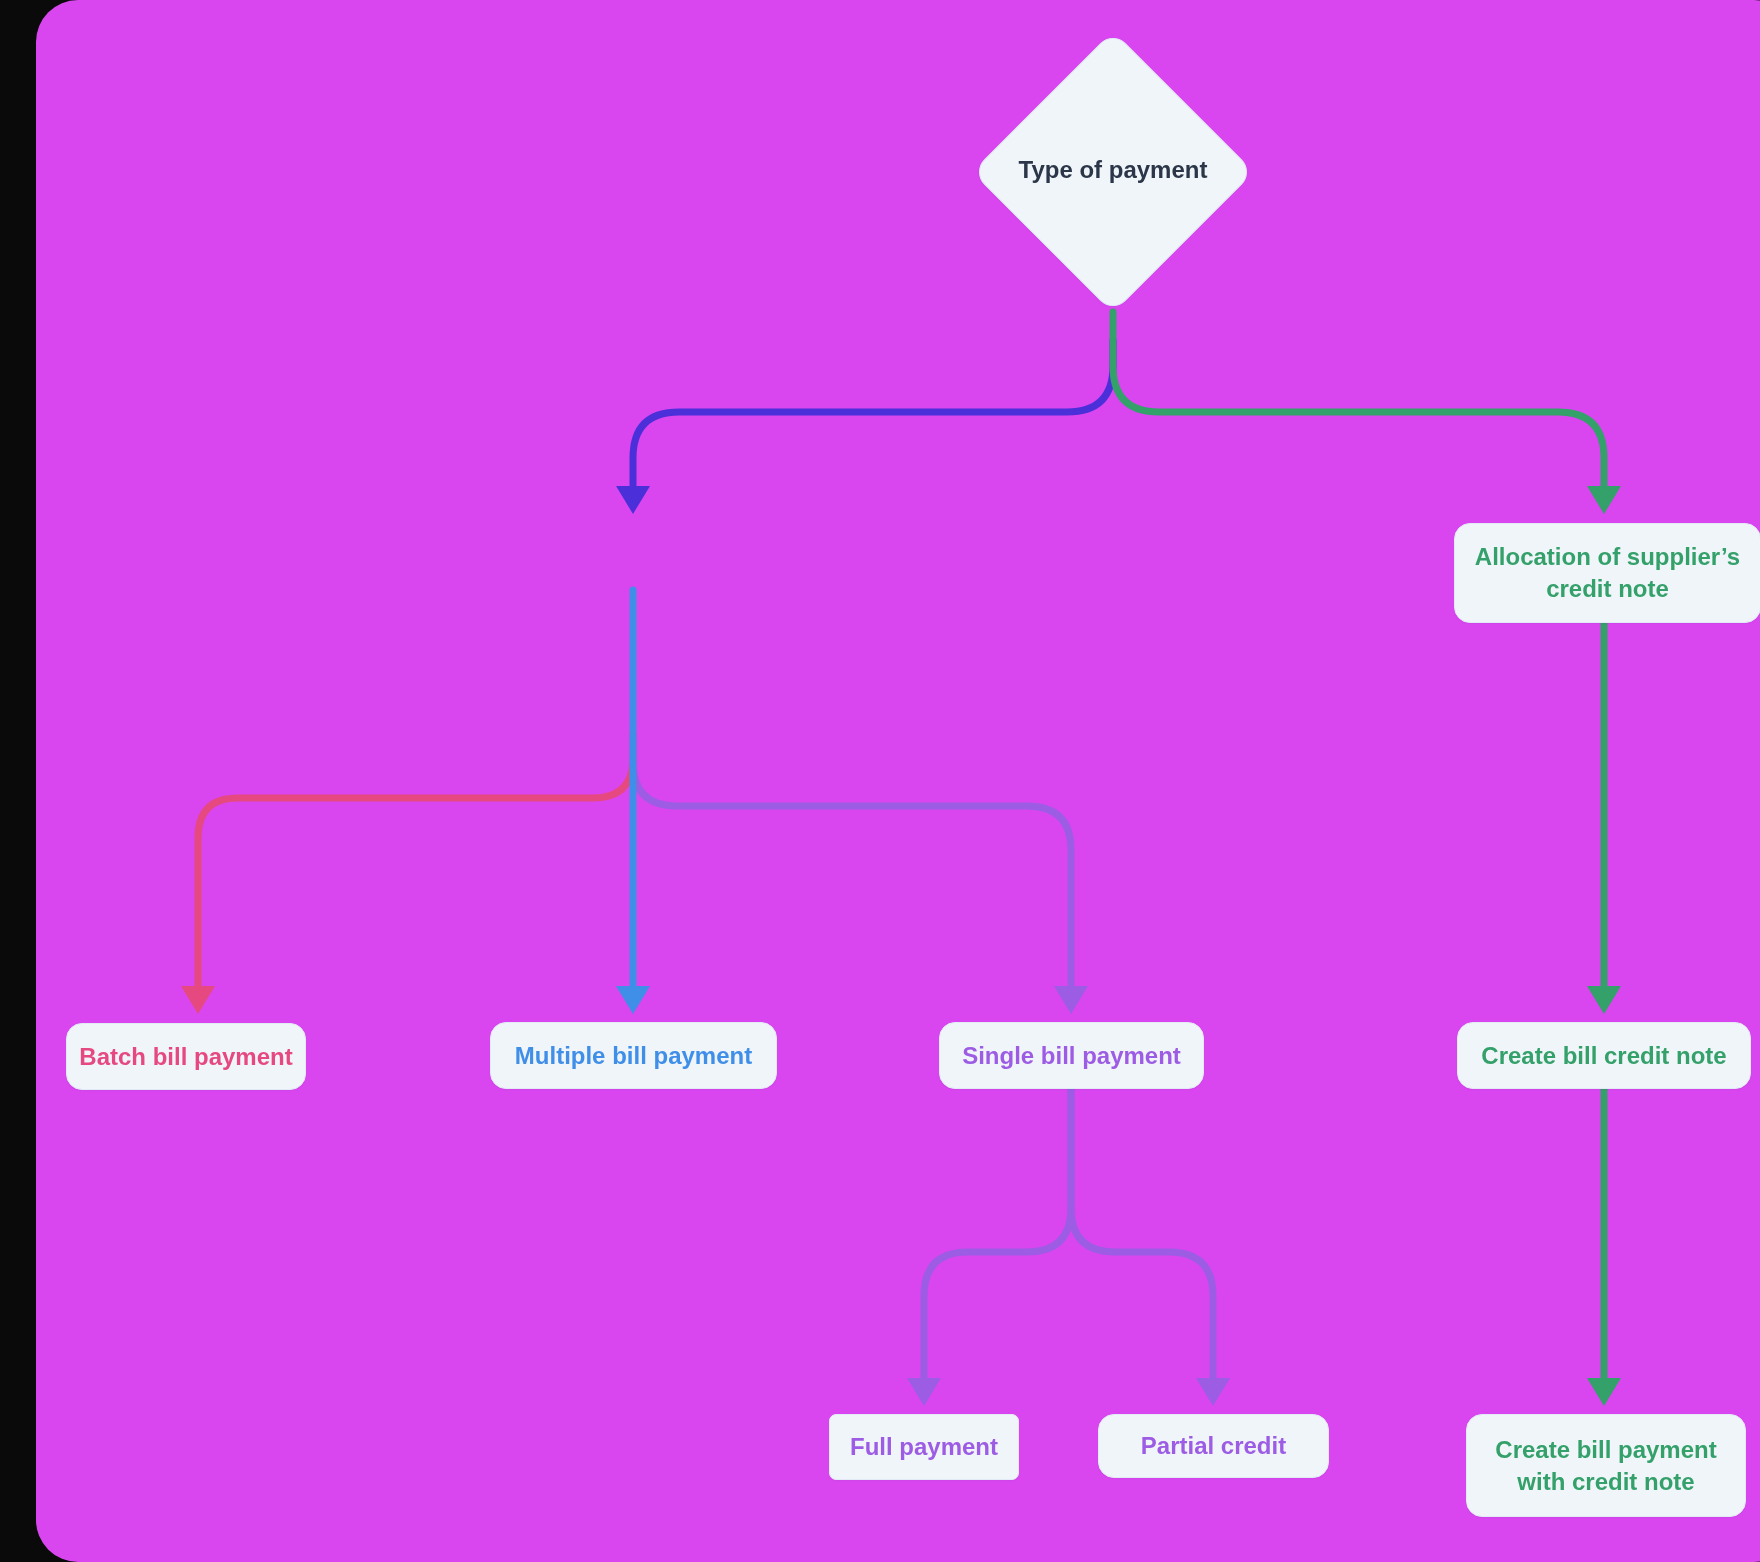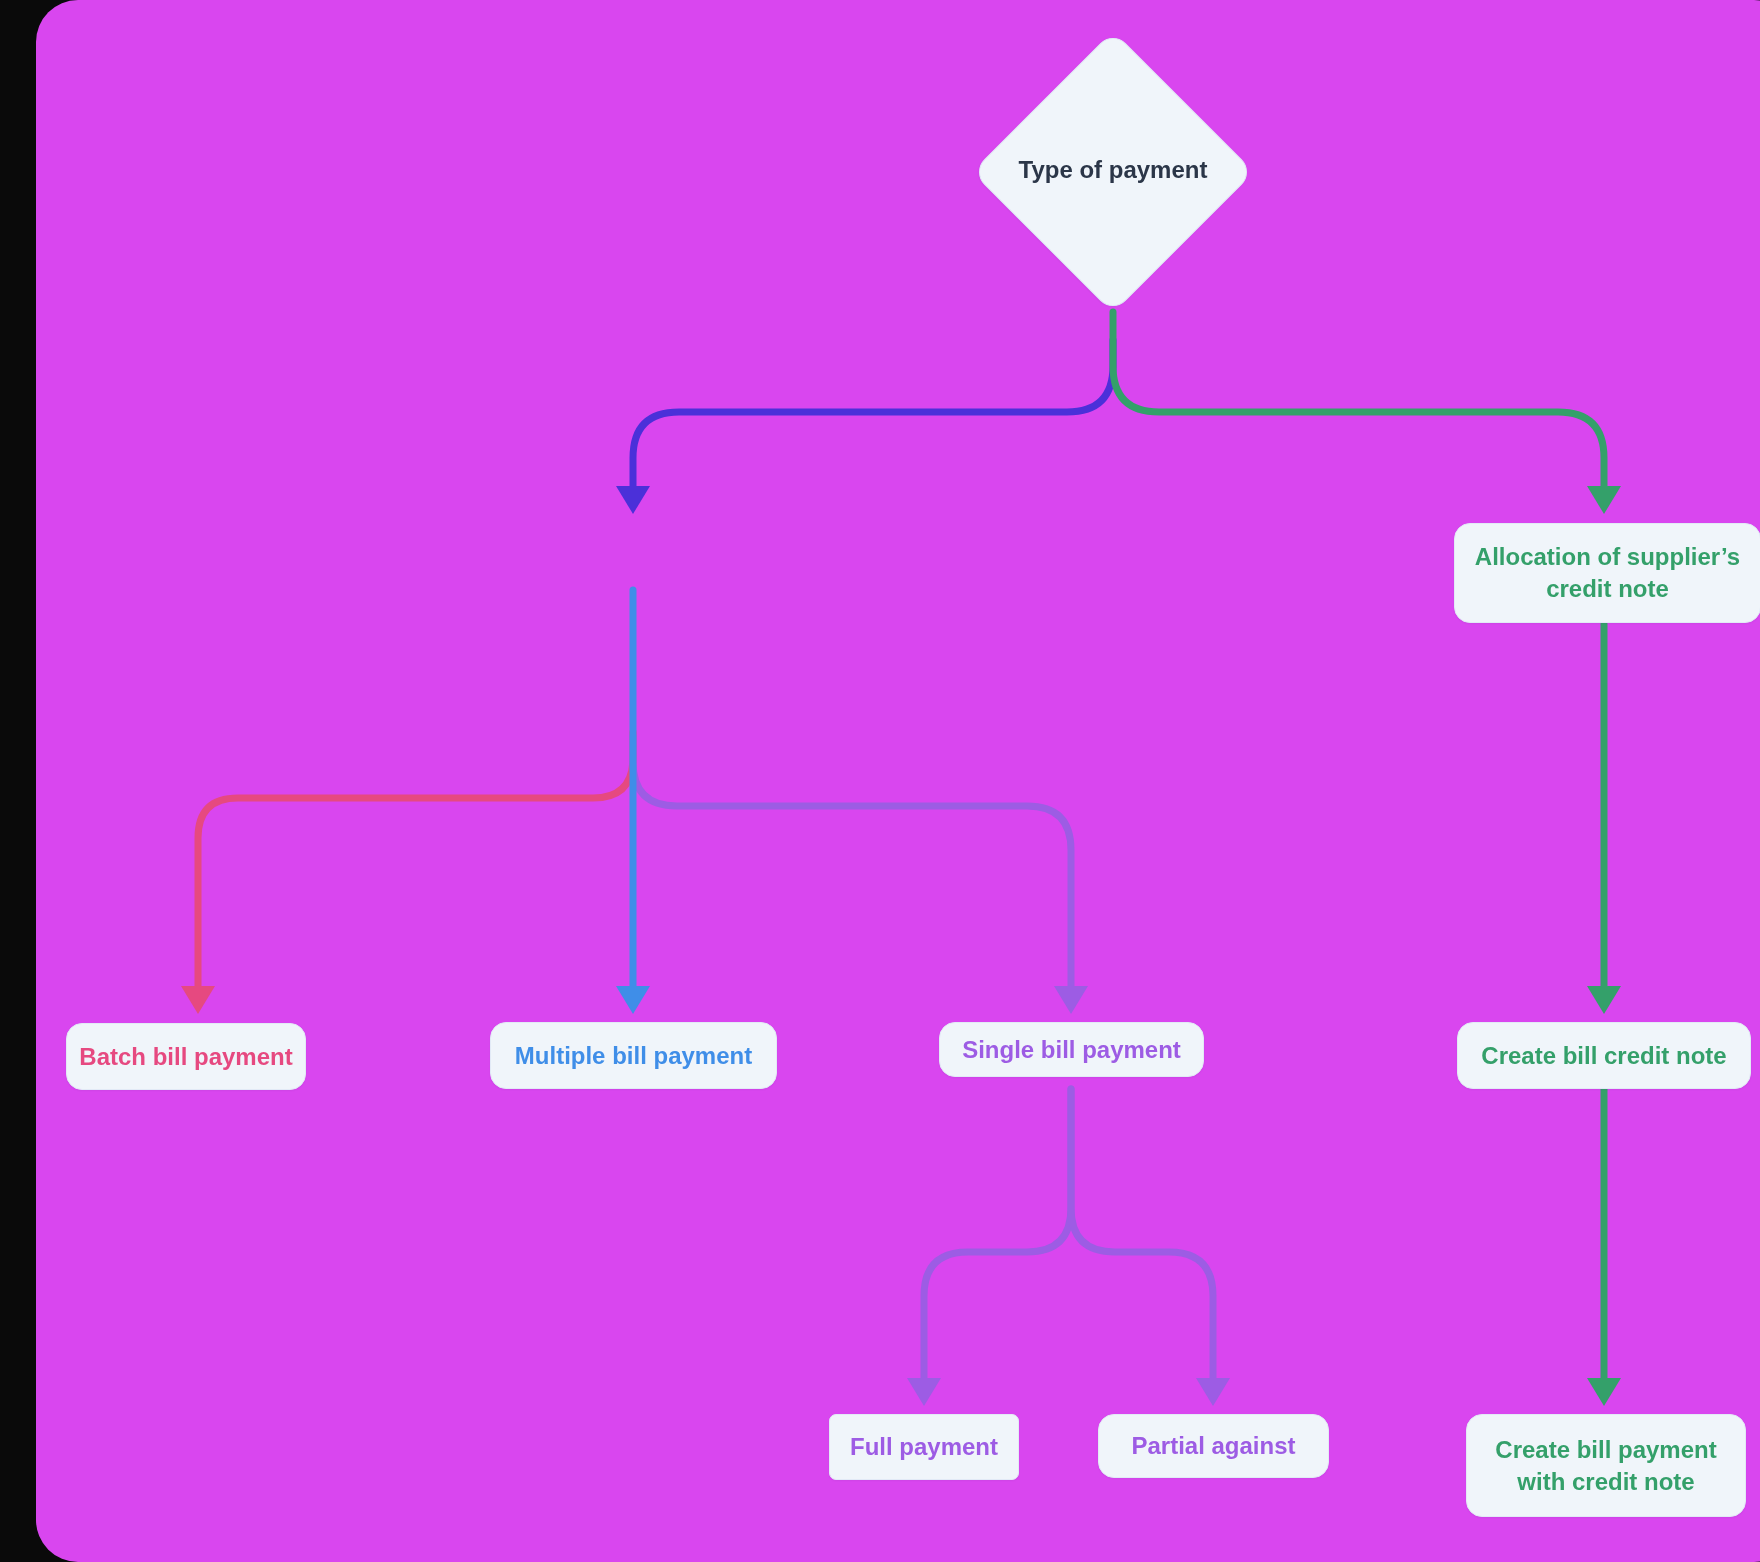--- a/index.html
+++ b/index.html
@@ -33,21 +33,21 @@
   }
   .diamond-label{
     position:absolute;left:927px;top:156px;width:300px;
     text-align:center;font-weight:bold;font-size:24px;
   }
   
   .n-payment-against-bill{left:447px;top:522px;width:294px;height:67px;}
   .n-allocation{left:1418px;top:523px;width:307px;height:100px;}
   .n-batch{left:30px;top:1023px;width:240px;height:67px;}
   .n-multiple{left:454px;top:1022px;width:287px;height:67px;}
-  .n-single{left:903px;top:1022px;width:265px;height:55px;}
+  .n-single{left:903px;top:1022px;width:265px;height:67px;}
   .n-create-credit-note{left:1421px;top:1022px;width:294px;height:67px;}
   .n-full{left:793px;top:1414px;width:190px;height:66px;}
   .n-partial{left:1062px;top:1414px;width:231px;height:64px;}
   .n-create-bill-payment{left:1430px;top:1414px;width:280px;height:103px;}
 </style>
 </head>
 <body>
 
 <div class="canvas">
 
@@ -90,17 +90,17 @@
   <div class="node n-batch" style="color: rgb(230, 73, 128);">Batch bill payment</div>
 
   <div class="node n-multiple" style="color: rgb(63, 142, 232);">Multiple bill payment</div>
 
   <div class="node n-single" style="color: rgb(157, 92, 228);">Single bill payment</div>
 
   <div class="node n-create-credit-note" style="color: rgb(52, 160, 106);">Create bill credit note</div>
 
   <div class="node n-full" style="color: rgb(157, 92, 228); border-radius: 7px;">Full payment</div>
 
-  <div class="node n-partial" style="color: rgb(157, 92, 228);">Partial against</div>
+  <div class="node n-partial" style="color: rgb(157, 92, 228);">Partial credit</div>
 
   <div class="node n-create-bill-payment" style="color: rgb(52, 160, 106);">Create bill payment
 with credit note</div>
 </div>
 
 </body></html>

